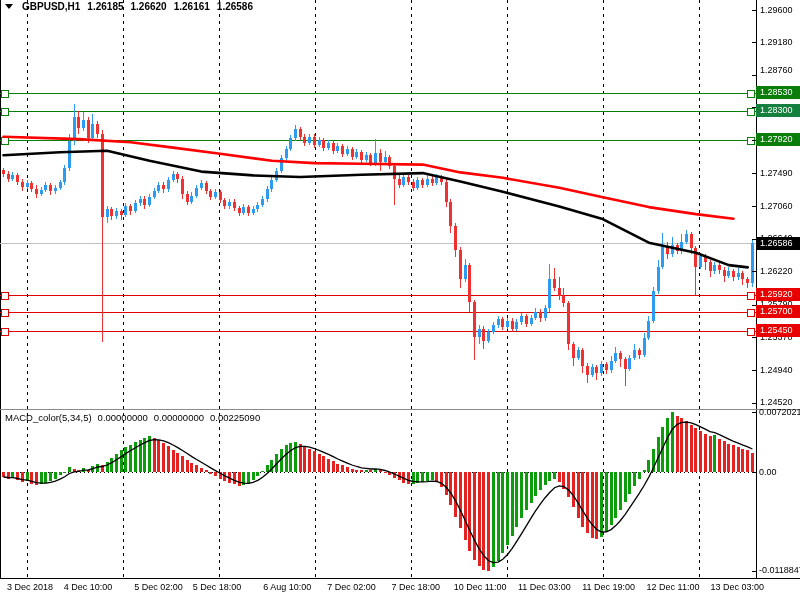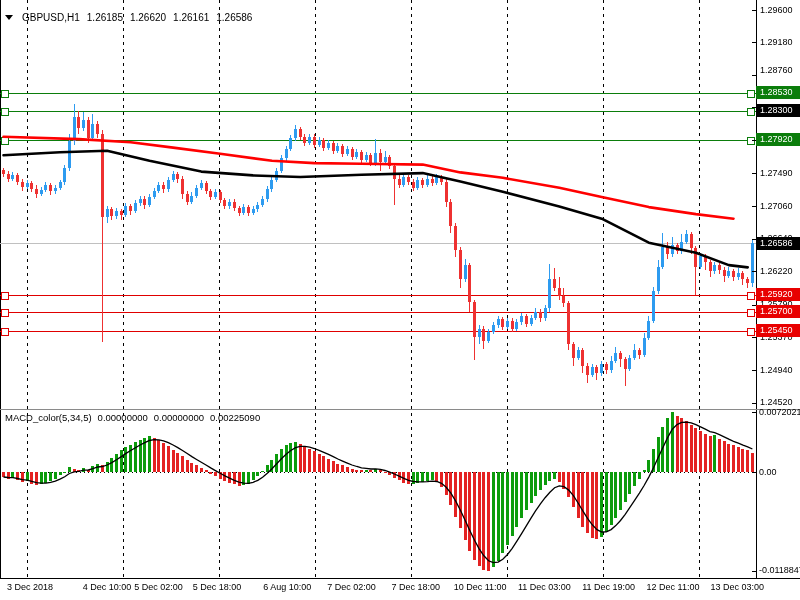--- a/index.html
+++ b/index.html
@@ -1,21 +1,21 @@
 <!DOCTYPE html>
 <html><head>
 <meta charset="utf-8">
 <style>
   html,body{margin:0;padding:0;background:#fff;}
   body{width:800px;height:600px;overflow:hidden;position:relative;
        font-family:"Liberation Sans",sans-serif;-webkit-font-smoothing:none;}
   #stage{position:absolute;left:0;top:0;width:800px;height:600px;background:#fff;}
   #chart-svg{position:absolute;left:0;top:0;}
-  .hdr{position:absolute;left:5px;top:12px;display:flex;align-items:center;gap:7px;
-       font-size:10px;font-weight:normal;color:#000;white-space:nowrap;}
+  .hdr{position:absolute;left:5px;top:1px;display:flex;align-items:center;gap:7px;
+       font-size:10px;font-weight:bold;color:#000;white-space:nowrap;}
   .tri{width:0;height:0;border-left:4px solid transparent;border-right:4px solid transparent;
        border-top:5px solid #000;display:inline-block;margin-right:2px;}
   .macd-hdr{position:absolute;left:5px;top:412px;display:flex;gap:6px;
        font-size:9.5px;color:#000;white-space:nowrap;}
   .tick-label{position:absolute;left:760px;font-size:9px;color:#000;white-space:nowrap;}
   .badge{position:absolute;left:756px;width:44px;height:13px;line-height:13px;
        font-size:9px;color:#fff;padding-left:4px;box-sizing:border-box;z-index:3;white-space:nowrap;}
   .time-label{position:absolute;top:582px;font-size:9px;color:#000;
        transform:translateX(-50%);white-space:nowrap;}
   .macd-axis-label{position:absolute;left:759px;font-size:9px;color:#000;white-space:nowrap;}
@@ -604,30 +604,30 @@
       <div class="tick-label" style="top: 134.381px;">1.27920</div>
       <div class="tick-label" style="top: 167.624px;">1.27490</div>
       <div class="tick-label" style="top: 200.867px;">1.27060</div>
       <div class="tick-label" style="top: 233.338px;">1.26640</div>
       <div class="tick-label" style="top: 265.808px;">1.26220</div>
       <div class="tick-label" style="top: 299.051px;">1.25790</div>
       <div class="tick-label" style="top: 331.521px;">1.25370</div>
       <div class="tick-label" style="top: 364.765px;">1.24940</div>
       <div class="tick-label" style="top: 397.235px;">1.24520</div>
       <div class="badge" style="top: 86.2217px; background: rgb(11, 125, 11);">1.28530</div>
-      <div class="badge" style="top: 104.003px; background: #000000;">1.28300</div>
+      <div class="badge" style="top: 104.003px; background: #15803d;">1.28300</div>
       <div class="badge" style="top: 133.381px; background: rgb(11, 125, 11);">1.27920</div>
       <div class="badge" style="top: 288.001px; background: rgb(232, 0, 0);">1.25920</div>
       <div class="badge" style="top: 305.009px; background: rgb(232, 0, 0);">1.25700</div>
       <div class="badge" style="top: 324.337px; background: rgb(232, 0, 0);">1.25450</div>
       <div class="badge" style="top: 236.512px; background: rgb(0, 0, 0);">1.26586</div>
     </div>
   <div id="time-axis">
       <div class="time-label" style="left: 30px;">3 Dec 2018</div>
-      <div class="time-label" style="left: 107px;">4 Dec 10:00</div>
+      <div class="time-label" style="left: 88px;">4 Dec 10:00</div>
       <div class="time-label" style="left: 158.6px;">5 Dec 02:00</div>
       <div class="time-label" style="left: 217px;">5 Dec 18:00</div>
       <div class="time-label" style="left: 287.2px;">6 Aug 10:00</div>
       <div class="time-label" style="left: 351.5px;">7 Dec 02:00</div>
       <div class="time-label" style="left: 415.8px;">7 Dec 18:00</div>
       <div class="time-label" style="left: 480.1px;">10 Dec 11:00</div>
       <div class="time-label" style="left: 544.4px; text-align: right;">11 Dec 03:00</div>
       <div class="time-label" style="left: 608.7px;">11 Dec 19:00</div>
       <div class="time-label" style="left: 673px;">12 Dec 11:00</div>
       <div class="time-label" style="left: 737.3px;">13 Dec 03:00</div>

